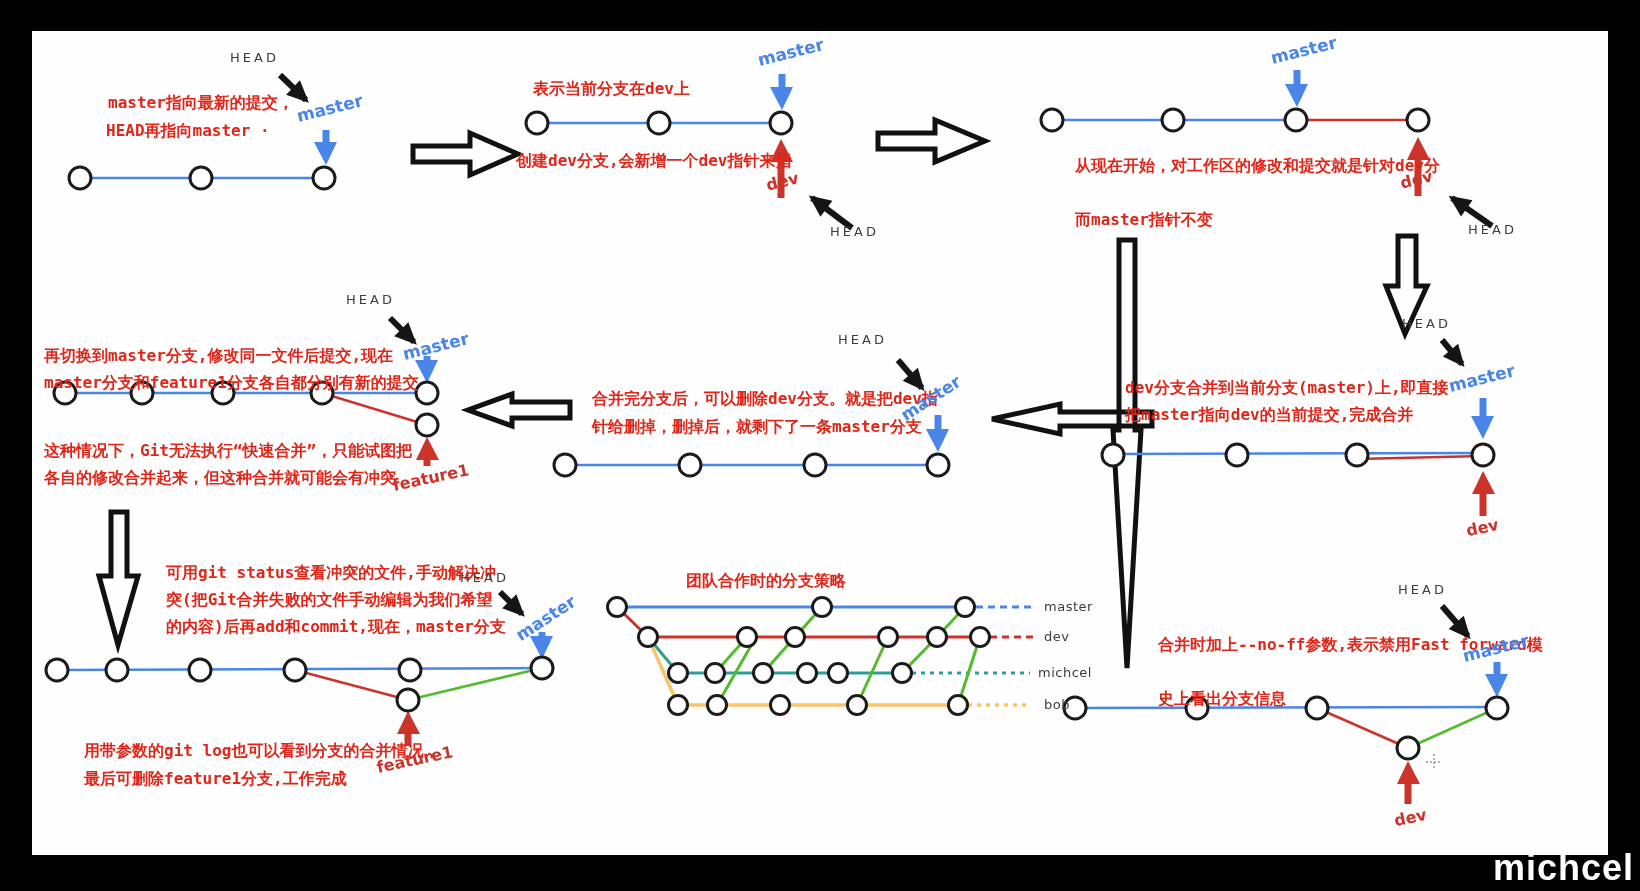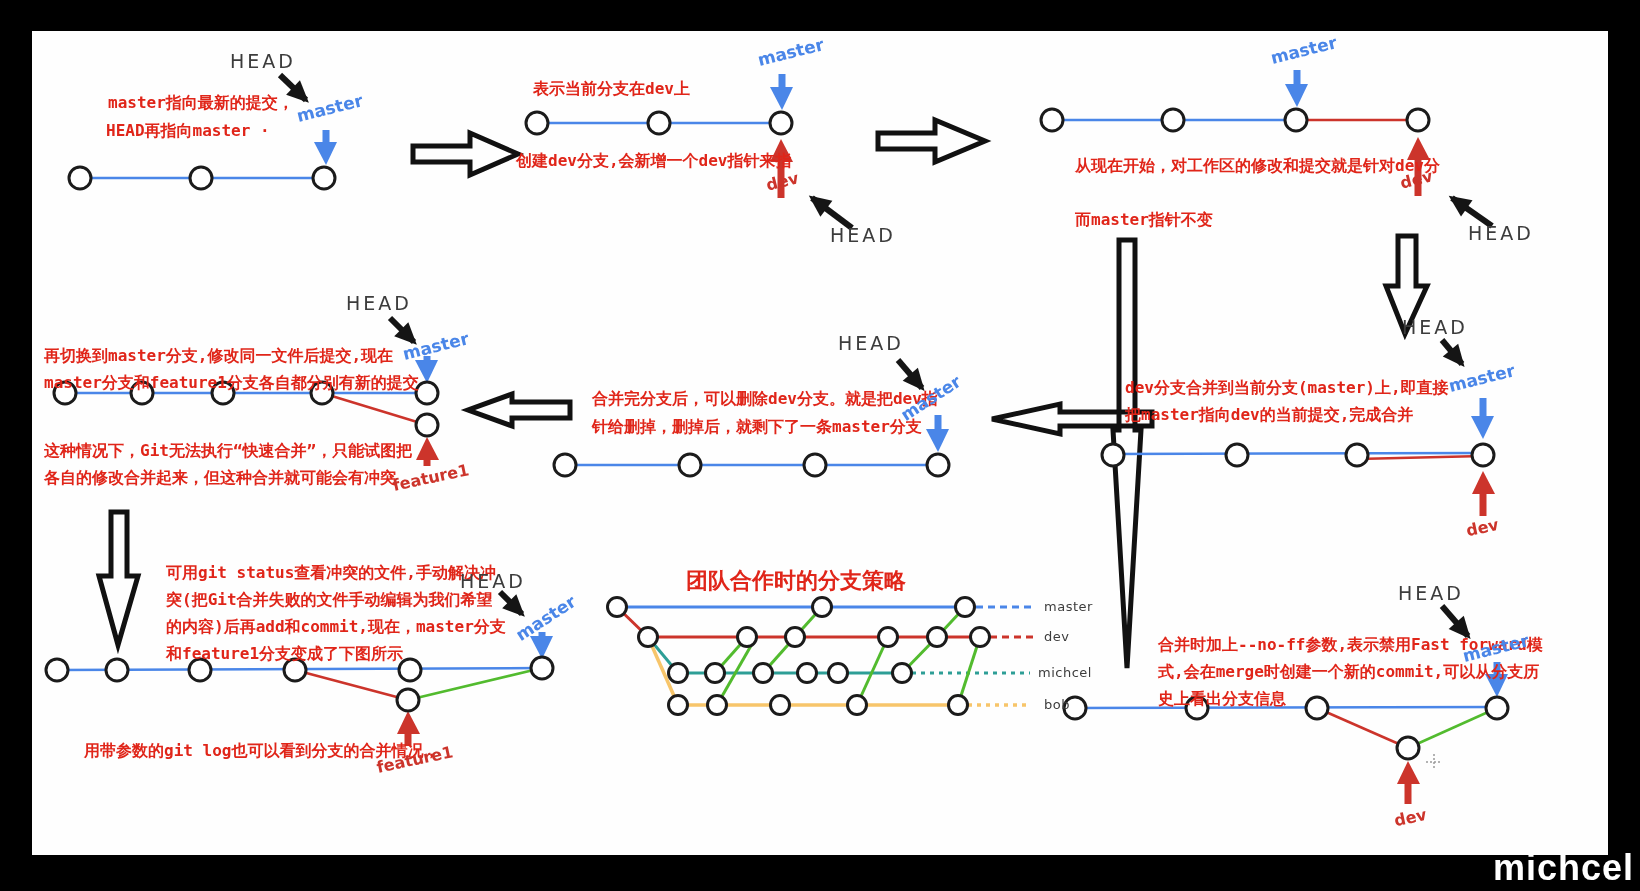--- a/index.html
+++ b/index.html
@@ -3,25 +3,25 @@
 <meta charset="utf-8">
 <style>
   html,body{margin:0;padding:0;background:#000;width:1640px;height:891px;overflow:hidden;
     font-family:"DejaVu Sans",sans-serif;}
   #stage{position:relative;width:1640px;height:891px;}
   #board{position:absolute;left:32px;top:31px;width:1576px;height:824px;background:#fefefe;z-index:1;}
   svg.layer{position:absolute;left:0;top:0;z-index:2;}
   .note{position:absolute;z-index:3;color:#e02519;font:bold 16px/26px "DejaVu Sans Mono",monospace;
     white-space:nowrap;letter-spacing:0;}
   .lbl{position:absolute;z-index:3;white-space:nowrap;font-family:"DejaVu Sans",sans-serif;font-weight:600;}
-  .head-lbl{color:#3c3c3c;font-size:19px;letter-spacing:3px;font-weight:500;}
+  .head-lbl{color:#3c3c3c;font-size:13px;letter-spacing:3px;font-weight:500;}
   .blue-lbl{color:#4a86e8;font-size:17px;}
   .red-lbl{color:#cc342b;font-size:16px;}
   .track-lbl{color:#3c3c3c;font-size:13px;font-weight:500;letter-spacing:.5px;}
-  .title-note{font-size:22px;}
+  .title-note{font-size:16px;}
   #watermark{position:absolute;right:6px;top:847px;z-index:4;color:#fff;
     font:bold 36px "Liberation Sans",sans-serif;letter-spacing:1px;}
 </style>
 </head>
 <body>
 
 <div id="stage">
   <div id="board"></div>
 
   <svg class="layer" width="1640" height="891" viewBox="0 0 1640 891">
@@ -221,33 +221,32 @@
 
   <div class="note" style="left:1125px;top:375px">dev分支合并到当前分支(master)上,即直接</div>
   <div class="note" style="left:1125px;top:402px">把master指向dev的当前提交,完成合并</div>
   <div class="lbl head-lbl" style="left:1402px;top:316px">HEAD</div>
   <div class="lbl blue-lbl" style="left:1448px;top:368px;transform:rotate(-14deg)">master</div>
   <div class="lbl red-lbl" style="left:1466px;top:518px;transform:rotate(-12deg)">dev</div>
 
   <div class="note" style="left:166px;top:560px">可用git status查看冲突的文件,手动解决冲</div>
   <div class="note" style="left:166px;top:587px">突(把Git合并失败的文件手动编辑为我们希望</div>
   <div class="note" style="left:166px;top:614px">的内容)后再add和commit,现在，master分支</div>
-  <div class="note" style="left:166px;top:641px">和feature1分支变成了下图所示</div>
   <div class="note" style="left:84px;top:738px">用带参数的git log也可以看到分支的合并情况，</div>
+  <div class="note" style="left:84px;top:766px">最后可删除feature1分支,工作完成</div>
   <div class="lbl head-lbl" style="left:460px;top:570px">HEAD</div>
   <div class="lbl blue-lbl" style="left:512px;top:608px;transform:rotate(-33deg)">master</div>
   <div class="lbl red-lbl" style="left:376px;top:750px;transform:rotate(-12deg)">feature1</div>
 
   <div class="note title-note" style="left:686px;top:568px">团队合作时的分支策略</div>
   <div class="lbl track-lbl" style="left:1044px;top:599px">master</div>
   <div class="lbl track-lbl" style="left:1044px;top:629px">dev</div>
   <div class="lbl track-lbl" style="left:1038px;top:665px">michcel</div>
   <div class="lbl track-lbl" style="left:1044px;top:697px">bob</div>
 
   <div class="note" style="left:1158px;top:632px">合并时加上--no-ff参数,表示禁用Fast forward模</div>
-  <div class="note" style="left:1158px;top:659px">式,会在merge时创建一个新的commit,可以从分支历</div>
   <div class="note" style="left:1158px;top:686px">史上看出分支信息</div>
   <div class="lbl head-lbl" style="left:1398px;top:582px">HEAD</div>
   <div class="lbl blue-lbl" style="left:1462px;top:638px;transform:rotate(-14deg)">master</div>
   <div class="lbl red-lbl" style="left:1394px;top:808px;transform:rotate(-12deg)">dev</div>
 
   <div id="watermark">michcel</div>
 </div>
 
 </body></html>

